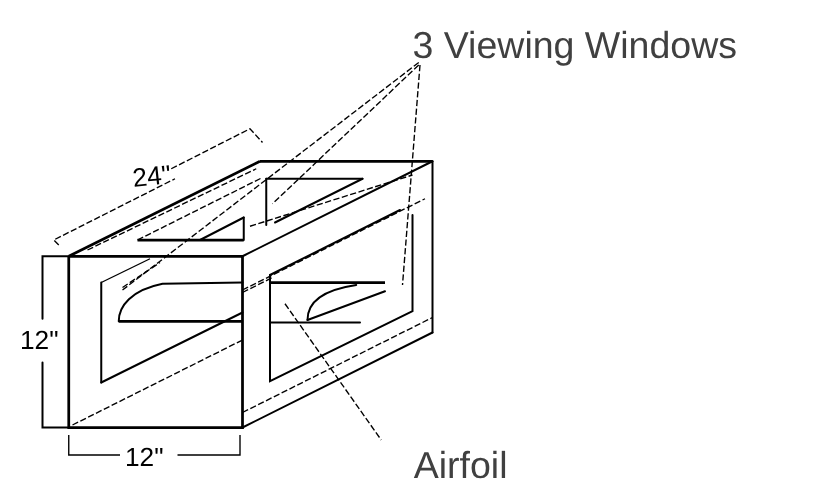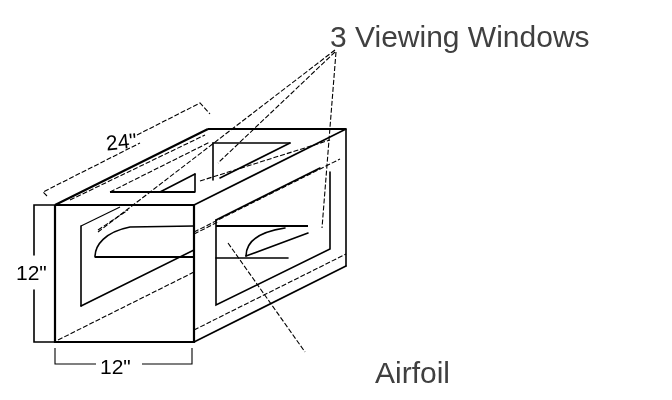--- a/index.html
+++ b/index.html
@@ -88,16 +88,16 @@
     <line class="dash" x1="335" y1="52" x2="218" y2="163"></line>
     <line class="dash" x1="336" y1="52" x2="322" y2="228"></line>
   </g>
 
   <g>
     <line class="dash" x1="228" y1="243" x2="305" y2="352"></line>
   </g>
 </svg>
 
 <div class="label-big" style="left:330px; top:22px;">3 Viewing Windows</div>
-<div class="label-big" style="left:331px; top:358px;margin-left:44px;">Airfoil</div>
+<div class="label-big" style="left:331px; top:358px;">Airfoil</div>
 <div class="label-dim" style="left:106px; top:131px; transform: rotate(-6deg);">24"</div>
 <div class="label-dim" style="left:16px; top:262px;">12"</div>
 <div class="label-dim" style="left:100px; top:356px;">12"</div>
 
 </body></html>

